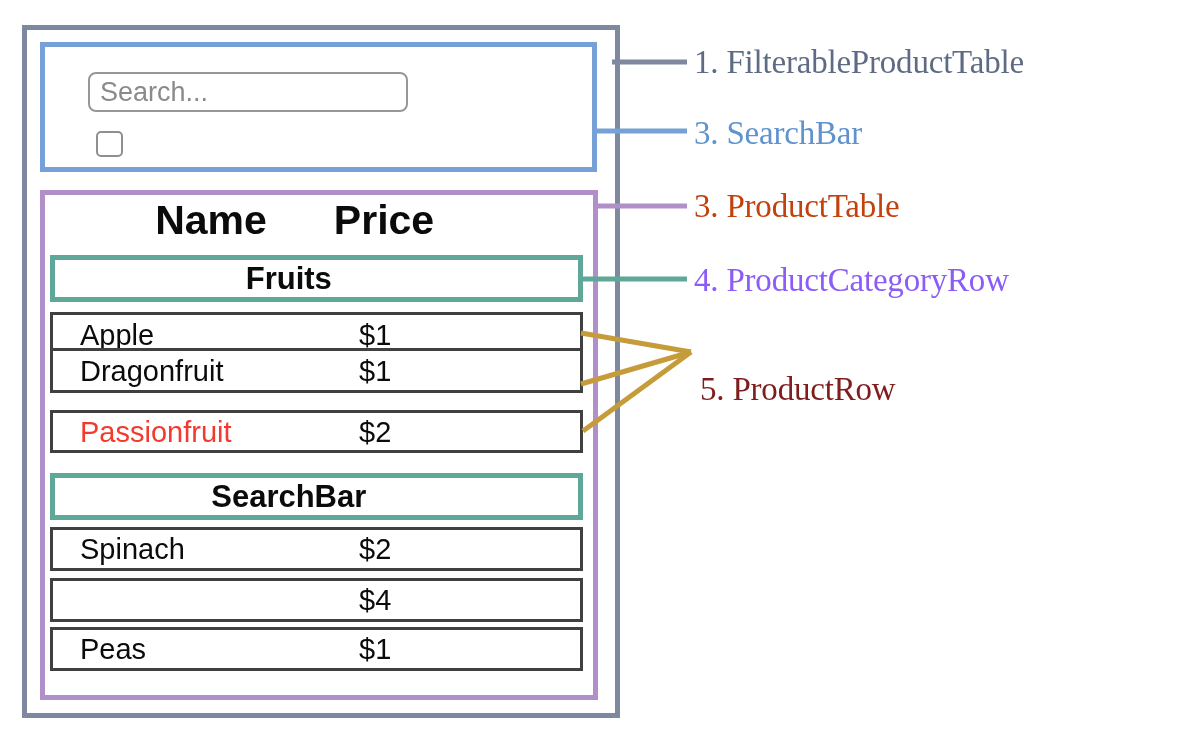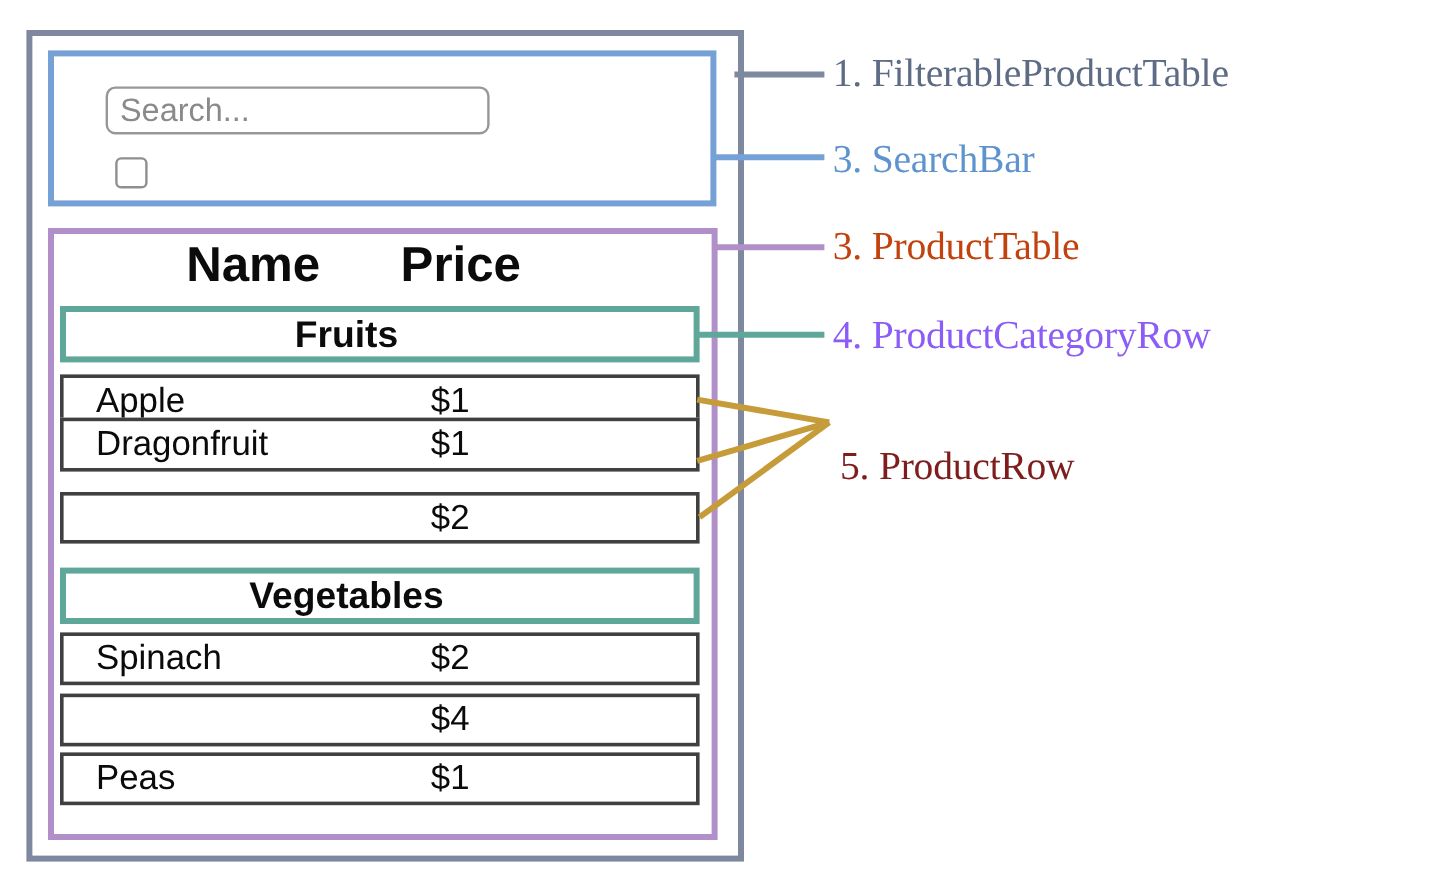--- a/index.html
+++ b/index.html
@@ -77,25 +77,26 @@
 
   <div class="box prod-row row-apple">
     <span class="row-name">Apple</span>
     <span class="row-price">$1</span>
   </div>
   <div class="box prod-row row-dragonfruit">
     <span class="row-name">Dragonfruit</span>
     <span class="row-price">$1</span>
   </div>
   <div class="box prod-row row-passionfruit">
+    <span class="row-name oos">Passionfruit</span>
     <span class="row-price">$2</span>
   </div>
 
   <div class="box cat-row row-vegetables">
-    <span class="cat-label">Vegetables</span>
+    <span class="cat-label">SearchBar</span>
   </div>
 
   <div class="box prod-row row-spinach">
     <span class="row-name">Spinach</span>
     <span class="row-price">$2</span>
   </div>
   <div class="box prod-row row-pumpkin">
     <span class="row-price">$4</span>
   </div>
   <div class="box prod-row row-peas">

